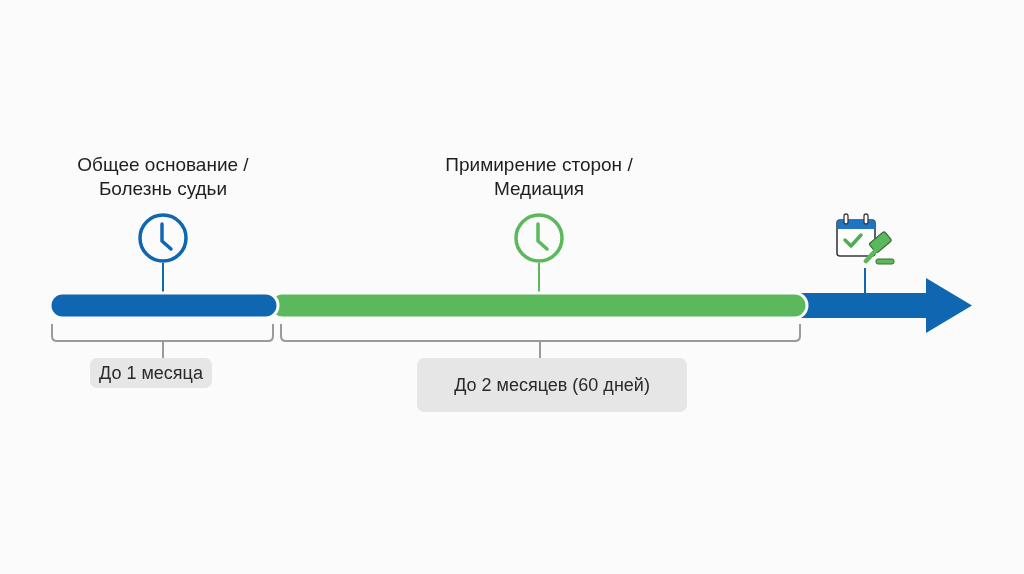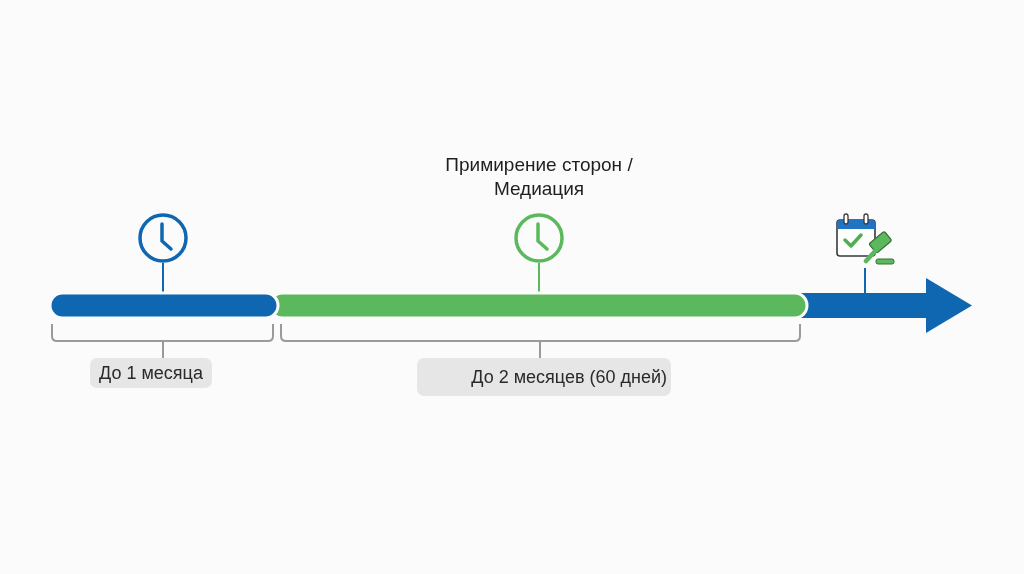--- a/index.html
+++ b/index.html
@@ -71,19 +71,21 @@
       <g transform="rotate(-40 881 243)">
         <rect x="871" y="236" width="20" height="12" rx="2" fill="#5cb85c" stroke="#3a6e3a" stroke-width="1.2"></rect>
       </g>
 
       <line x1="878" y1="248" x2="866" y2="261" stroke="#5cb85c" stroke-width="4.5" stroke-linecap="round"></line>
 
       <rect x="876" y="259" width="18" height="5" rx="2" fill="#5cb85c" stroke="#3a6e3a" stroke-width="1"></rect>
     </g>
   </svg>
 
+  <div class="title" style="left:53px; top:153px; width:220px;">Общее основание /
+Болезнь судьи</div>
   <div class="title" style="left:419px; top:153px; width:240px;">Примирение сторон /
 Медиация</div>
 
   <div class="pill" style="left:90px; top:358px; width:122px; padding:0;">До 1 месяца</div>
-  <div class="pill" style="left:417px; top:358px; width:246px; padding:4px;text-align:right;">До 2 месяцев (60 дней)</div>
+  <div class="pill" style="left:417px; top:358px; width:246px; padding:12px;">До 2 месяцев (60 дней)</div>
 
 </div>
 
 </body></html>

